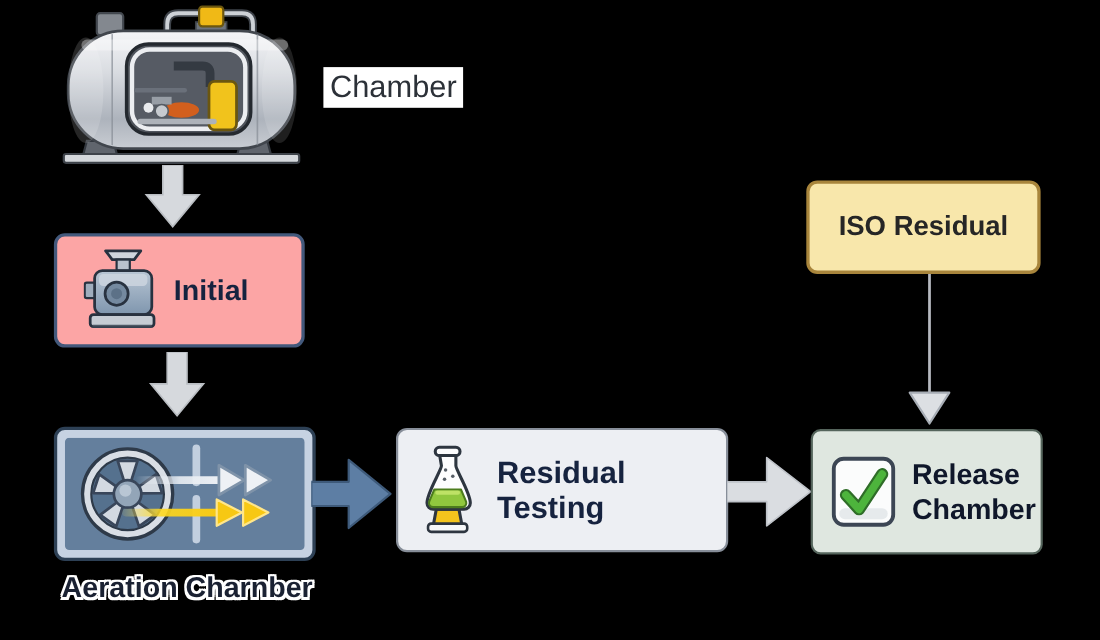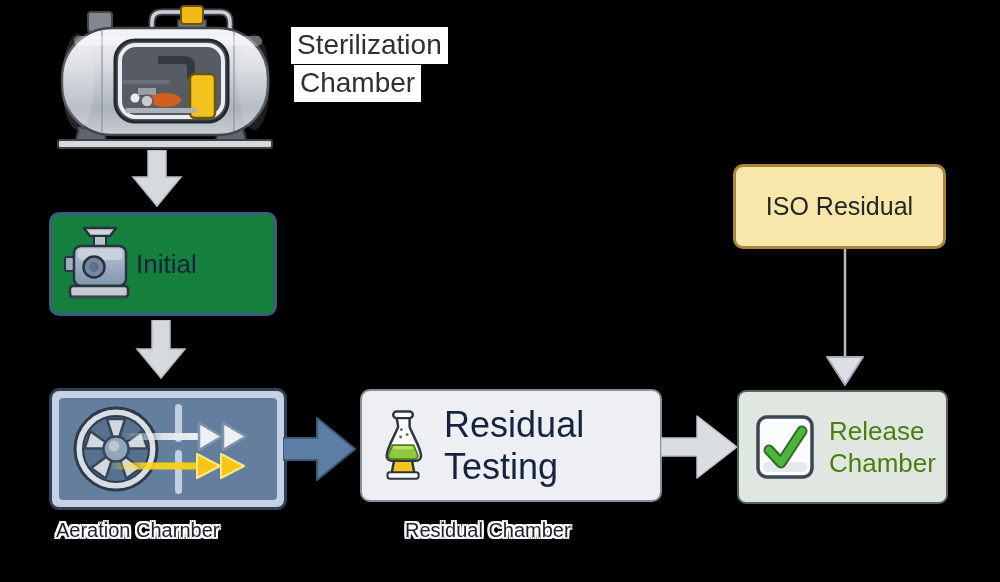--- a/index.html
+++ b/index.html
@@ -8,43 +8,43 @@
   .abs{position:absolute;}
 
   
   .heading{left:291px;top:27px;font-size:28px;line-height:33px;color:#2c3138;font-weight:500;}
   .heading .hl{display:inline-block;background:#ffffff;padding:1px 6px 3px 6px;}
   .heading .l2{margin-left:3px;margin-top:1px;text-align:center;}
 
   
   .node{display:flex;align-items:center;box-sizing:border-box;
         box-shadow:4px 5px 7px rgba(0,0,0,0.55);}
-  .node-label{color:#16233f;font-weight:400;}
-
-  .evac-box{left:49px;top:212px;width:228px;height:104px;background:#15803d;
-            border:3px solid #43597c;border-radius:10px;padding-left:12px;}
+  .node-label{color:#16233f;font-weight:700;}
+
+  .evac-box{left:49px;top:212px;width:228px;height:104px;background:#fca5a5;
+            border:3px solid #43597c;border-radius:10px;padding-left:24px;gap:10px;}
   .evac-box .node-label{font-size:26px;line-height:31px;}
 
   .aer-box{left:49px;top:388px;width:238px;height:122px;background:#c6d2e2;
            border:3px solid #2d4055;border-radius:10px;}
 
   .res-box{left:360px;top:389px;width:302px;height:113px;background:#edeff3;
            border:2.5px solid #878e99;border-radius:10px;padding-left:14px;gap:14px;}
-  .res-box .node-label{font-size:36px;}
+  .res-box .node-label{font-size:28px;}
 
   .rel-box{left:737px;top:390px;width:211px;height:114px;background:#dfe7e0;
            border:2.5px solid #55655c;border-radius:9px;padding-left:16px;gap:14px;}
-  .rel-box .node-label{font-size:26px;line-height:32px;color:#4d7c0f;}
+  .rel-box .node-label{font-size:26px;line-height:32px;color:#0f172a;}
 
   .iso-box{left:733px;top:164px;width:213px;height:85px;background:#f8e7ab;
            border:3px solid #a8853c;border-radius:10px;justify-content:center;}
   .iso-box .node-label{font-size:25px;line-height:31px;color:#262626;text-align:center;}
 
   
-  .caption{font-size:20px;font-weight:400;color:#1a2132;white-space:nowrap;
+  .caption{font-size:26px;font-weight:700;color:#1a2132;white-space:nowrap;
     text-shadow:-2px -2px 0 #fff,2px -2px 0 #fff,-2px 2px 0 #fff,2px 2px 0 #fff,
                 -2px 0 0 #fff,2px 0 0 #fff,0 -2px 0 #fff,0 2px 0 #fff;text-align:right;}
   .cap-aer{left:56px;top:519px;}
   .cap-res{left:405px;top:519px;}
 </style>
 </head>
 <body>
 
 <div class="canvas">
 
@@ -83,21 +83,21 @@
     <rect x="72" y="76" width="48" height="4" rx="2" fill="#6a707a"></rect>
     <rect x="140" y="70" width="25" height="44" rx="5" fill="#f1c31c" stroke="#6b560f" stroke-width="2.5"></rect>
     <ellipse cx="115" cy="96" rx="16" ry="7" fill="#d25f1d"></ellipse>
     <rect x="88" y="84" width="18" height="7" fill="#989ea6"></rect>
     <circle cx="85" cy="94" r="4.5" fill="#e9ebee"></circle>
     <circle cx="97" cy="97" r="6" fill="#c6cacf" stroke="#565c64" stroke-width="1.5"></circle>
     <rect x="75" y="104" width="72" height="5" rx="2.5" fill="#adb2b9"></rect>
   </svg>
 
   <div class="abs heading">
-    <span class="hl">Sterilization</span><br>
+    <br>
     <span class="hl l2">Chamber</span>
   </div>
 
   <svg class="abs" style="left:129px;top:150px" width="56" height="58" viewBox="0 0 56 58">
     <polygon points="19,0 37,0 37,27 52,27 28,56 4,27 19,27" fill="#d6d9dd" stroke="#b9bdc2" stroke-width="1.5"></polygon>
   </svg>
 
   <div class="abs node evac-box">
     <svg width="72" height="78" viewBox="0 0 72 78">
       <defs>
@@ -182,21 +182,20 @@
       <path d="M25,8 h16 v12 c0,4 14,26 14,36 a6,6 0 0 1 -6,6 H19 a6,6 0 0 1 -6,-6 C13,46 27,24 27,20 Z" fill="#fdfdfe" stroke="#2e3640" stroke-width="3" stroke-linejoin="round"></path>
       <rect x="21" y="2" width="24" height="8" rx="4" fill="#fdfdfe" stroke="#2e3640" stroke-width="3"></rect>
       <path d="M20,43 H46 L51,55 a4,4 0 0 1 -4,5 H19 a4,4 0 0 1 -4,-5 Z" fill="#90c73e" stroke="#4c7c1d" stroke-width="2" stroke-linejoin="round"></path>
       <rect x="21" y="44" width="24" height="4" rx="2" fill="#c3e46a" opacity="0.9"></rect>
       <circle cx="31" cy="24" r="1.7" fill="#565d66"></circle>
       <circle cx="38" cy="30" r="1.7" fill="#565d66"></circle>
       <circle cx="30" cy="33" r="1.7" fill="#565d66"></circle>
     </svg>
     <div class="node-label">Residual Testing</div>
   </div>
-  <div class="abs caption cap-res">Residual Chamber</div>
 
   <svg class="abs" style="left:661px;top:412px" width="80" height="70" viewBox="0 0 80 70">
     <polygon points="0,26 36,26 36,4 76,35 36,66 36,44 0,44" fill="#dadde1" stroke="#bfc3c9" stroke-width="1.5" stroke-linejoin="round"></polygon>
   </svg>
 
   <div class="abs node iso-box">
     <div class="node-label">
       <div>ISO Residual</div>
     </div>
   </div>

